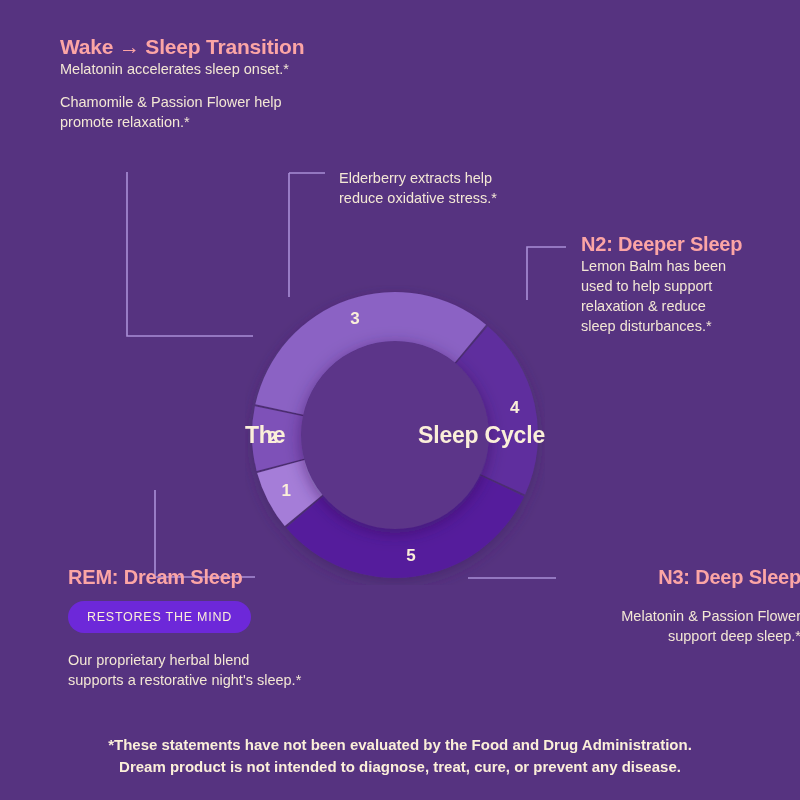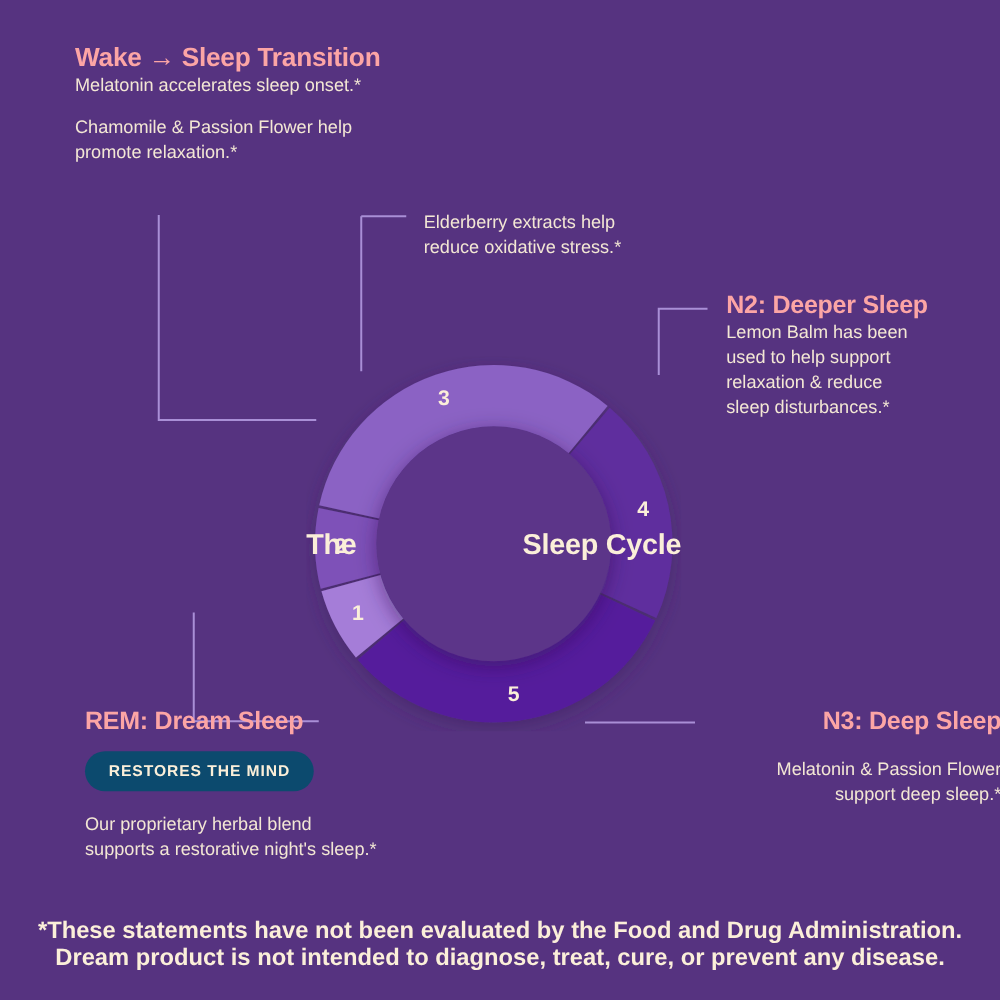--- a/index.html
+++ b/index.html
@@ -38,24 +38,24 @@
     font-weight: normal;
   }
 
   .block-body.spaced { margin-top: 13px; }
 
   .block .block-body:first-of-type { margin-top: 11px; }
 
   
   .badge {
     display: inline-block;
-    background: #0c4a6e;
+    background: #6d28d9;
     color: #FBEFD9;
     font-size: 12.5px;
-    font-weight: bold;
+    font-weight: normal;
     letter-spacing: 0.75px;
     padding: 9px 19px 9px 19px;
     border-radius: 20px;
     margin-top: 12px;
     white-space: nowrap;
   }
 
   
   .connectors {
     position: absolute;
@@ -102,21 +102,21 @@
   }
 
   
   .footer {
     position: absolute;
     left: 0;
     right: 0;
     bottom: 22px;
     text-align: center;
     color: #FBEFD9;
-    font-size: 19px;
+    font-size: 15px;
     font-weight: bold;
     line-height: 22px;
   }
 </style>
 </head>
 <body style="background: rgb(86, 51, 128);">
 
 <div class="stage">
 
   <svg class="connectors" width="800" height="800">

